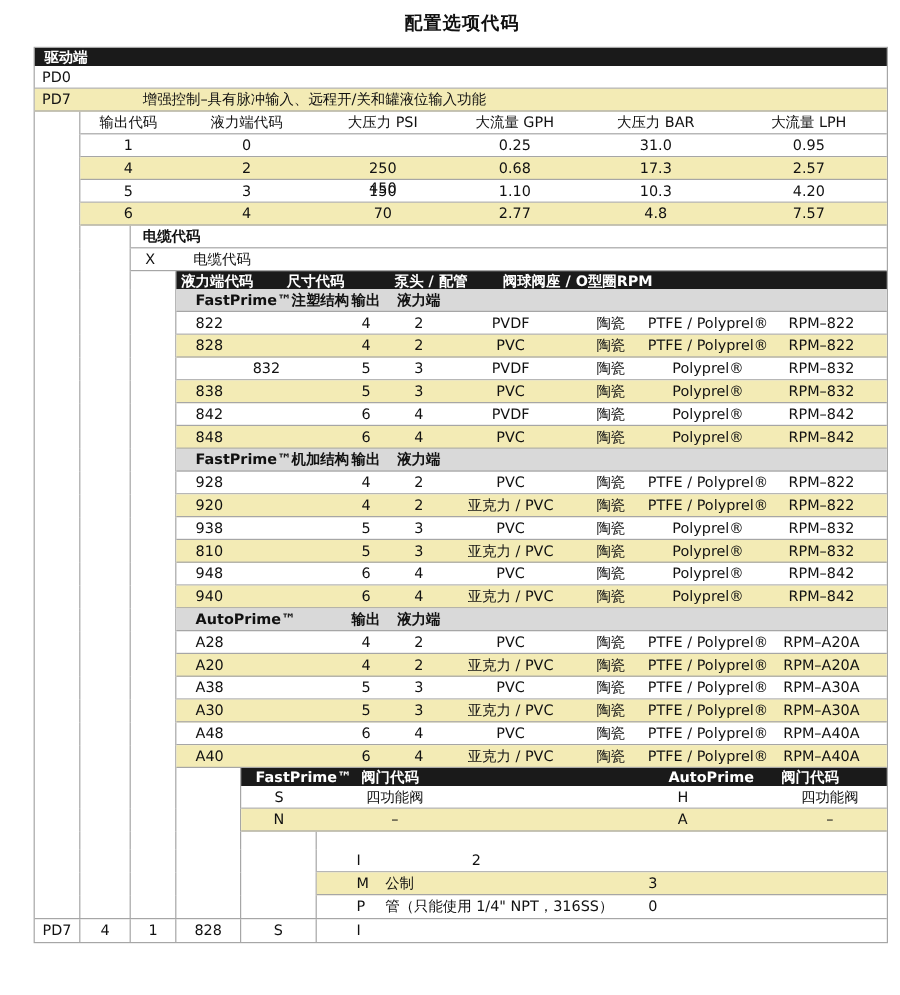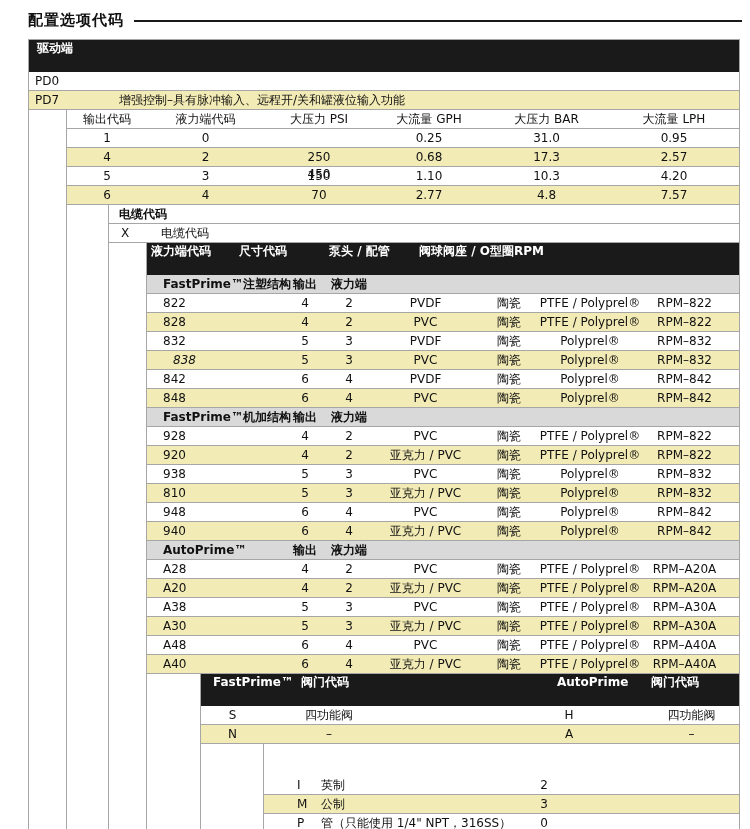--- a/index.html
+++ b/index.html
@@ -1,25 +1,25 @@
 <!DOCTYPE html>
 <html style="--hl: #F3EBB5; --bar: #1A1A1A; --gray: #D9D9D9; --bd: #A6A6A6;"><head>
 <meta charset="utf-8">
 <style>
   :root { --hl:#F3EBB5; --bar:#1A1A1A; --gray:#D9D9D9; --bd:#A6A6A6; }
   * { box-sizing:border-box; margin:0; padding:0; }
   html,body { background:#fff; }
   body { width:750px; min-height:829px; font-family:"DejaVu Sans","Liberation Sans",sans-serif; font-size:12px; color:#111; }
   .sheet { padding:10px 8px 0 28px; }
-  .title-wrap { display:flex; align-items:center; gap:10px; height:20px; margin-bottom:9px; }
+  .title-wrap { display:flex; align-items:center; gap:10px; height:20px; margin-bottom:9px;flex-direction:column; }
   .title { font-size:15px; font-weight:bold; letter-spacing:1px; white-space:nowrap; }
   .rule { flex:1 1 auto; height:2px; background:#1a1a1a; margin-top:2px; }
   .tbl { width:712px; border:1px solid var(--bd); }
   .row { display:flex; align-items:stretch; }
-  .h18 { height:32px; line-height:17px; }
+  .h18 { height:15px; line-height:17px; }
   .h19 { height:19px; line-height:18px; }
   .h20 { height:20px; line-height:19px; }
   .sp { flex:0 0 auto; border-right:1px solid var(--bd); }
   .sp1{width:38px}.sp2{width:42px}.sp3{width:38px}.sp4{width:54px}.sp5{width:63px}
   .rc { flex:1 1 auto; display:flex; border-bottom:1px solid var(--bd); min-width:0; position:relative; }
   .nob { border-bottom:none !important; }
   .bar { background:var(--bar); color:#fff; font-weight:bold; border-bottom:none; }
   .hl { background:var(--hl); }
   .grayrow { background:var(--gray); }
   .c { flex:0 0 auto; text-align:center; white-space:nowrap; overflow:visible; }
@@ -183,35 +183,35 @@
             <div class="c" style="width: 54px;">陶瓷</div>
             <div class="c" style="width: 108px;">PTFE / Polyprel®</div>
             <div class="c grow" style="padding-right: 14px;">RPM–822</div>
           </div>
         </div>
         <div class="row h19">
           <div class="sp sp1"></div>
           <div class="sp sp2"></div>
           <div class="sp sp3"></div>
           <div class="rc">
-            <div class="c cl" style="width: 134px; padding-left: 16px;">832</div>
+            <div class="c cl" style="width: 134px; padding-left: 16px; text-align: center;">832</div>
             <div class="c" style="width: 48px;">5</div>
             <div class="c" style="width: 40px;">3</div>
             <div class="c" style="width: 113px;">PVDF</div>
             <div class="c" style="width: 54px;">陶瓷</div>
             <div class="c" style="width: 108px;">Polyprel®</div>
             <div class="c grow" style="padding-right: 14px;">RPM–832</div>
           </div>
         </div>
         <div class="row h19">
           <div class="sp sp1"></div>
           <div class="sp sp2"></div>
           <div class="sp sp3"></div>
           <div class="rc hl">
-            <div class="c cl" style="width: 134px; padding-left: 26px; font-style: italic;">838</div>
+            <div class="c cl" style="width: 134px; padding-left: 16px;">838</div>
             <div class="c" style="width: 48px;">5</div>
             <div class="c" style="width: 40px;">3</div>
             <div class="c" style="width: 113px;">PVC</div>
             <div class="c" style="width: 54px;">陶瓷</div>
             <div class="c" style="width: 108px;">Polyprel®</div>
             <div class="c grow" style="padding-right: 14px;">RPM–832</div>
           </div>
         </div>
         <div class="row h19">
           <div class="sp sp1"></div>
@@ -482,21 +482,20 @@
     </div>
 
     <div class="row h19">
       <div class="sp sp1"></div>
       <div class="sp sp2"></div>
       <div class="sp sp3"></div>
       <div class="sp sp4"></div>
       <div class="sp sp5"></div>
       <div class="rc">
         <div class="c cl" style="width:53px;padding-left:33px">I</div>
-        <div class="c cl" style="width:147px;padding-left:4px">英制</div>
         <div class="c" style="width:160px">2</div>
         <div class="c grow"></div>
       </div>
     </div>
     <div class="row h19">
       <div class="sp sp1"></div>
       <div class="sp sp2"></div>
       <div class="sp sp3"></div>
       <div class="sp sp4"></div>
       <div class="sp sp5"></div>

